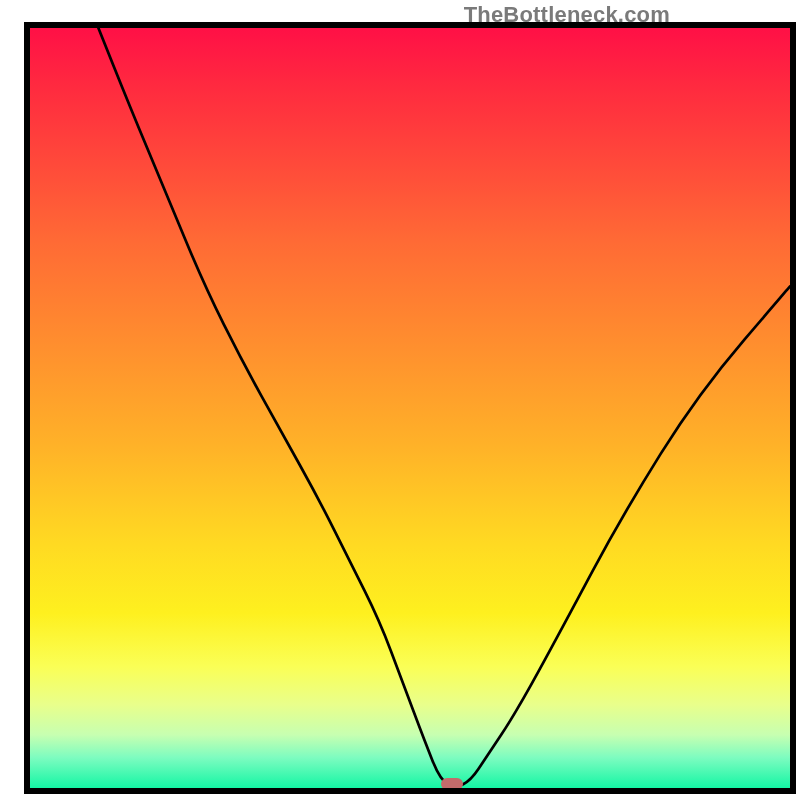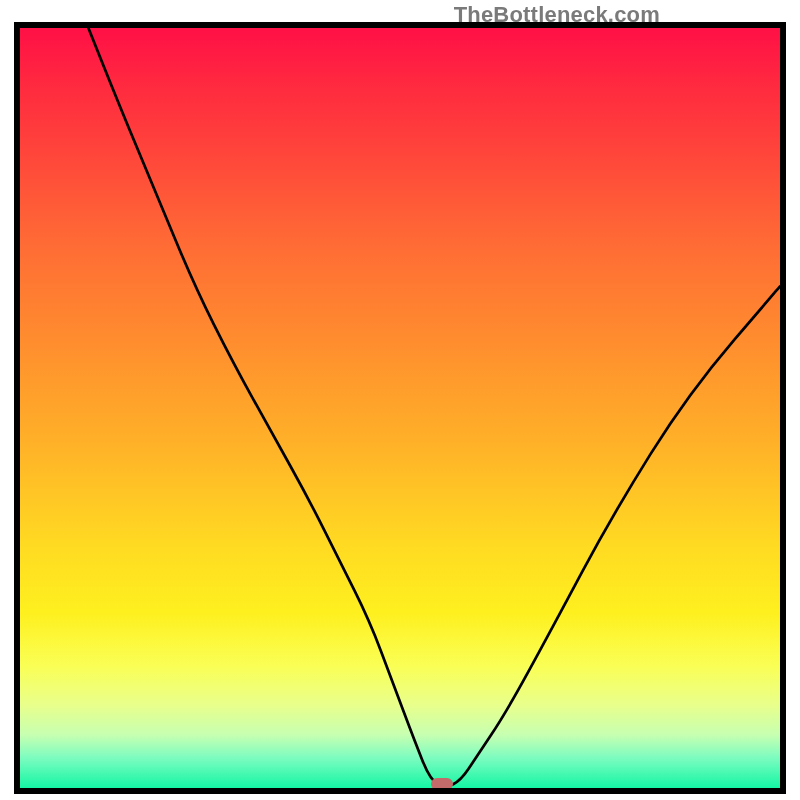--- a/index.html
+++ b/index.html
@@ -8,20 +8,21 @@
     width: 800px;
     height: 800px;
     background: #ffffff;
     font-family: Arial, Helvetica, sans-serif;
     overflow: hidden;
   }
   .stage {
     position: relative;
     width: 668px;
     height: 800px;
+    margin-left: 10px;
   }
   .watermark {
     position: absolute;
     top: 2px;
     right: 8px;
     font-size: 22px;
     font-weight: 600;
     color: #7a7a7a;
     letter-spacing: 0.2px;
     user-select: none;

